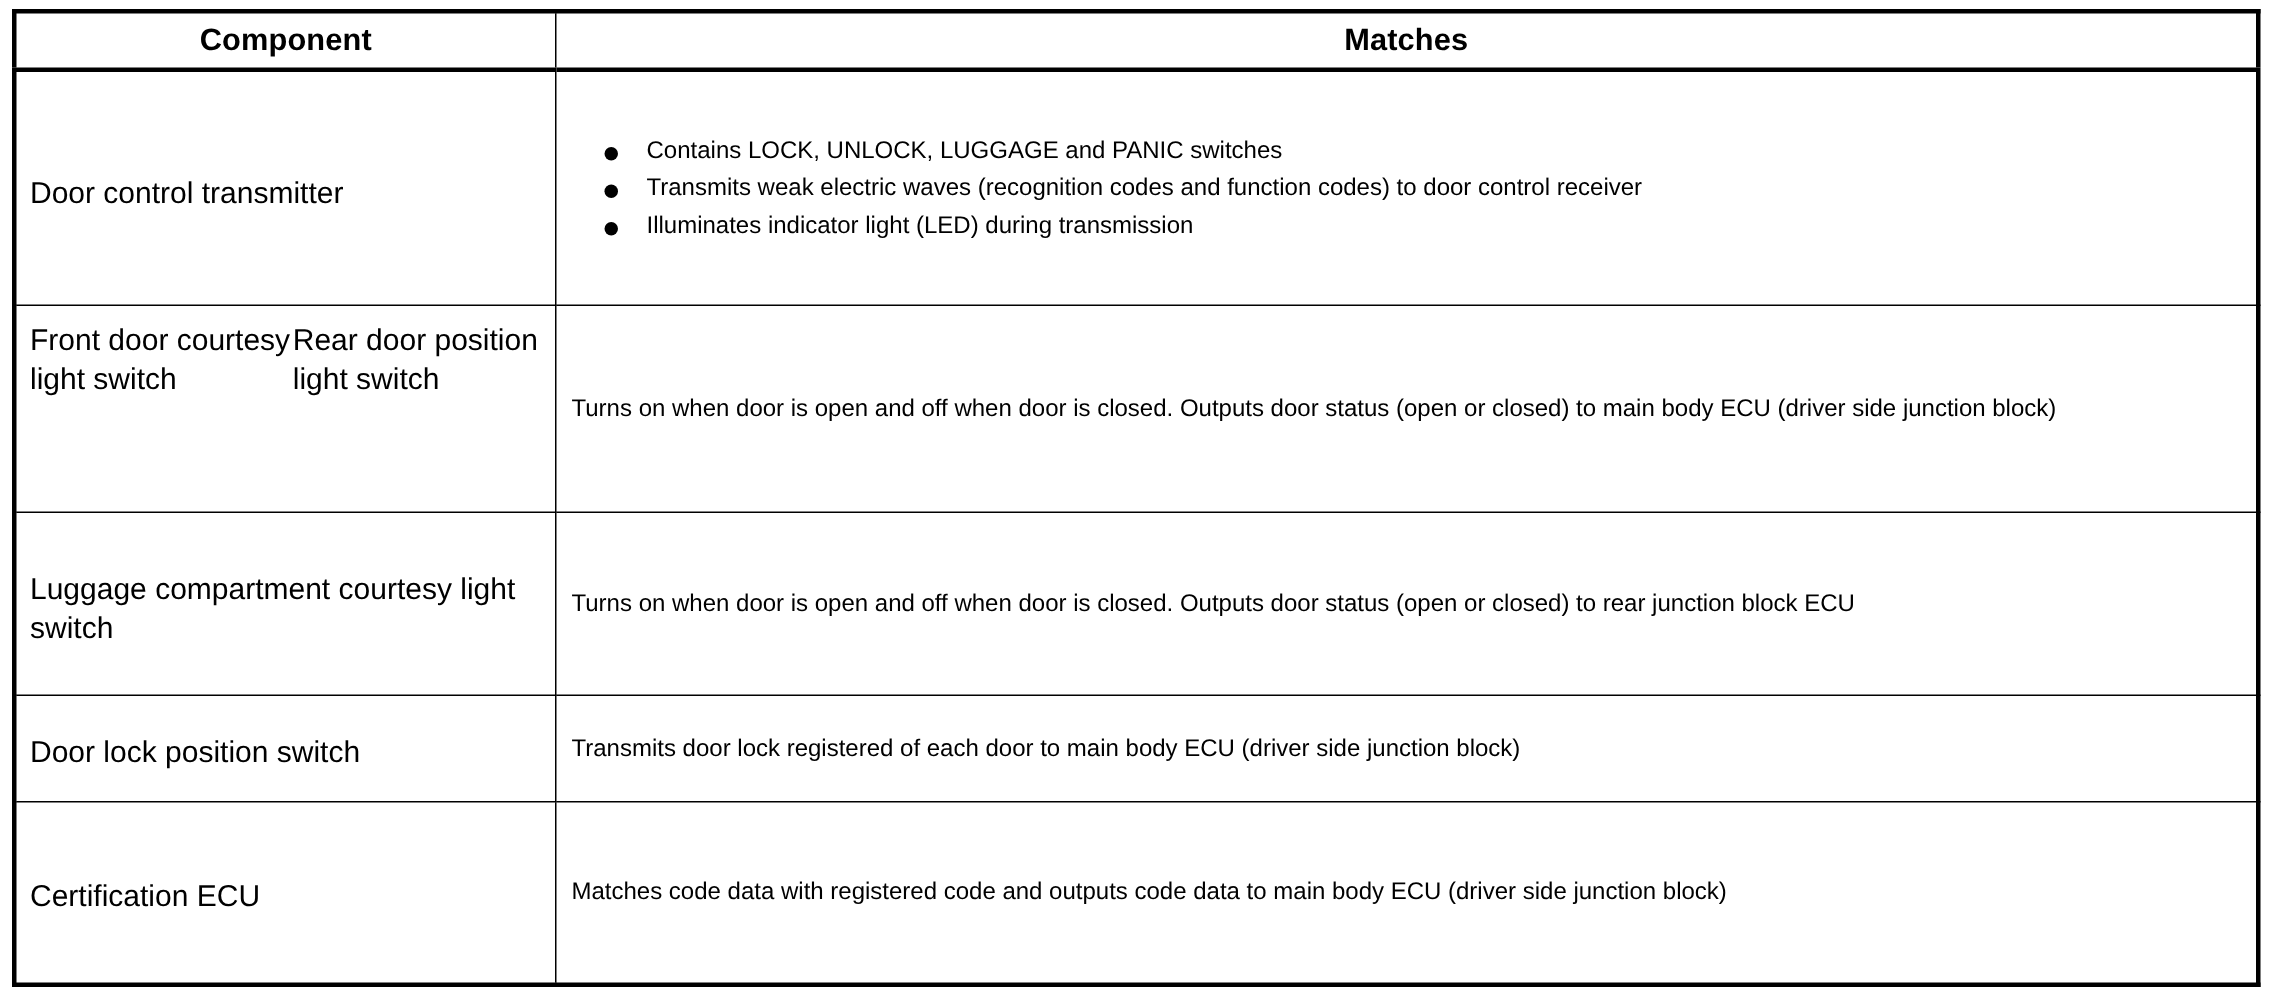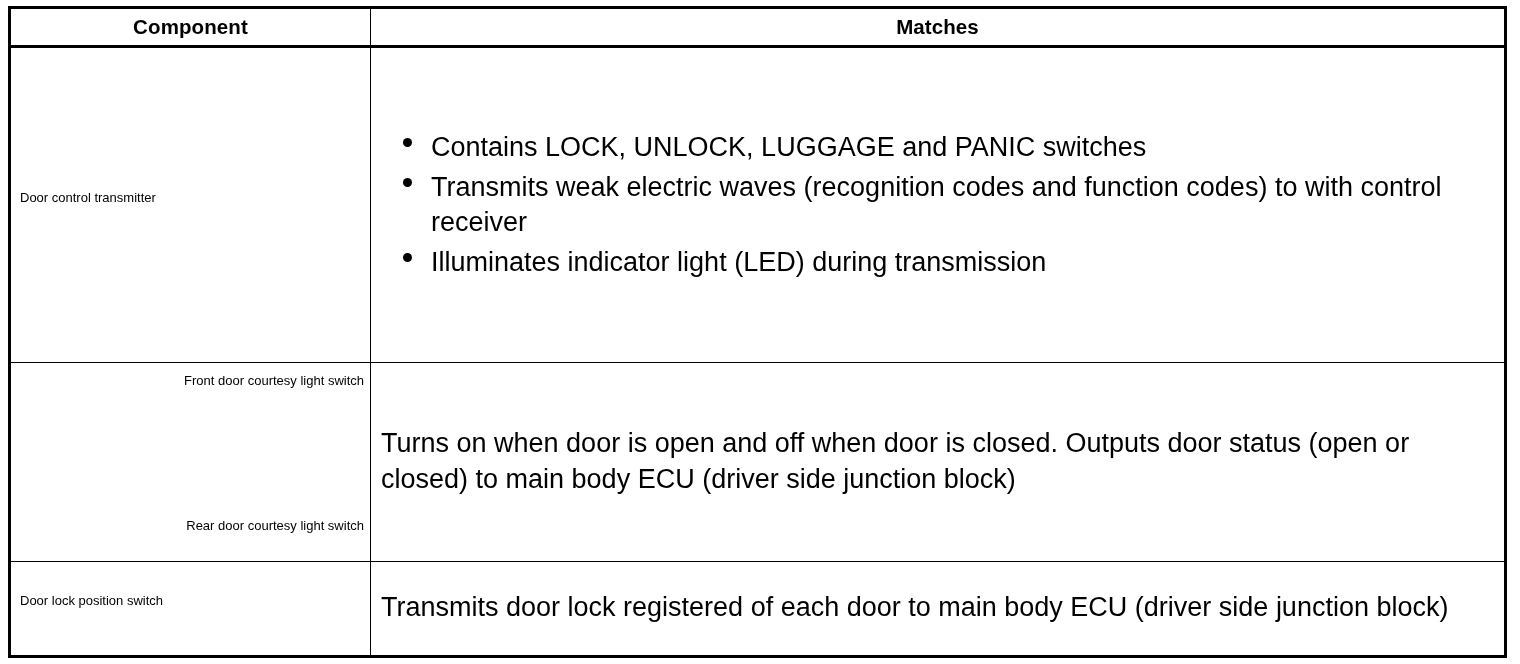--- a/index.html
+++ b/index.html
@@ -49,41 +49,40 @@
     font-size: 20.5px;
     text-align: center;
     height: 36px;
     line-height: 1.15;
     letter-spacing: 0.1px;
   }
   thead th.th-component { border-right: 1.5px solid #000; }
 
   
   td.component-cell {
-    font-size: 13px;
+    font-size: 20px;
     line-height: 1.3;
-    padding: 6px 6px 20px 9px;
+    padding: 6px 6px 0 9px;
     border-right: 1.5px solid #000;
   }
   td.function-cell {
-    font-size: 27px;
+    font-size: 16px;
     line-height: 1.32;
     padding: 6px 10px 6px 10px;
   }
 
   
   .stacked-labels {
     display: flex;
-    flex-direction: column;
+    flex-direction: row;
     justify-content: space-between;
     height: 100%;
     min-height: 76px;
     padding: 4px 0 6px 0;
     box-sizing: border-box;
-    text-align: right;
   }
   .stacked-labels .stack-line { display: block; }
 
   
   ul.bullets {
     list-style: none;
     margin: 0;
     padding: 0 0 0 22px;
   }
   ul.bullets li {
@@ -124,41 +123,49 @@
         <th class="th-function">Matches</th>
       </tr>
     </thead>
     <tbody>
 
       <tr class="row-tall-3">
         <td class="component-cell">Door control transmitter</td>
         <td class="function-cell">
           <ul class="bullets">
             <li><span class="bullet-dot"></span><span>Contains LOCK, UNLOCK, LUGGAGE and PANIC switches</span></li>
-            <li><span class="bullet-dot"></span><span>Transmits weak electric waves (recognition codes and function codes) to with control receiver</span></li>
+            <li><span class="bullet-dot"></span><span>Transmits weak electric waves (recognition codes and function codes) to door control receiver</span></li>
             <li><span class="bullet-dot"></span><span>Illuminates indicator light (LED) during transmission</span></li>
           </ul>
         </td>
       </tr>
 
 
       <tr class="row-tall-2b">
         <td class="component-cell">
           <span class="stacked-labels">
             <span class="stack-line">Front door courtesy light switch</span>
-            <span class="stack-line">Rear door courtesy light switch</span>
+            <span class="stack-line">Rear door position light switch</span>
           </span>
         </td>
         <td class="function-cell">Turns on when door is open and off when door is closed. Outputs door status (open or closed) to main body ECU (driver side junction block)</td>
       </tr>
 
+      <tr class="row-tall-2">
+        <td class="component-cell">Luggage compartment courtesy light switch</td>
+        <td class="function-cell">Turns on when door is open and off when door is closed. Outputs door status (open or closed) to rear junction block ECU</td>
+      </tr>
 
       <tr class="row-short">
         <td class="component-cell">Door lock position switch</td>
         <td class="function-cell">Transmits door lock registered of each door to main body ECU (driver side junction block)</td>
       </tr>
 
 
 
+      <tr class="row-tall-2">
+        <td class="component-cell">Certification ECU</td>
+        <td class="function-cell">Matches code data with registered code and outputs code data to main body ECU (driver side junction block)</td>
+      </tr>
 
     </tbody>
   </table>
 </div>
 
 </body></html>

